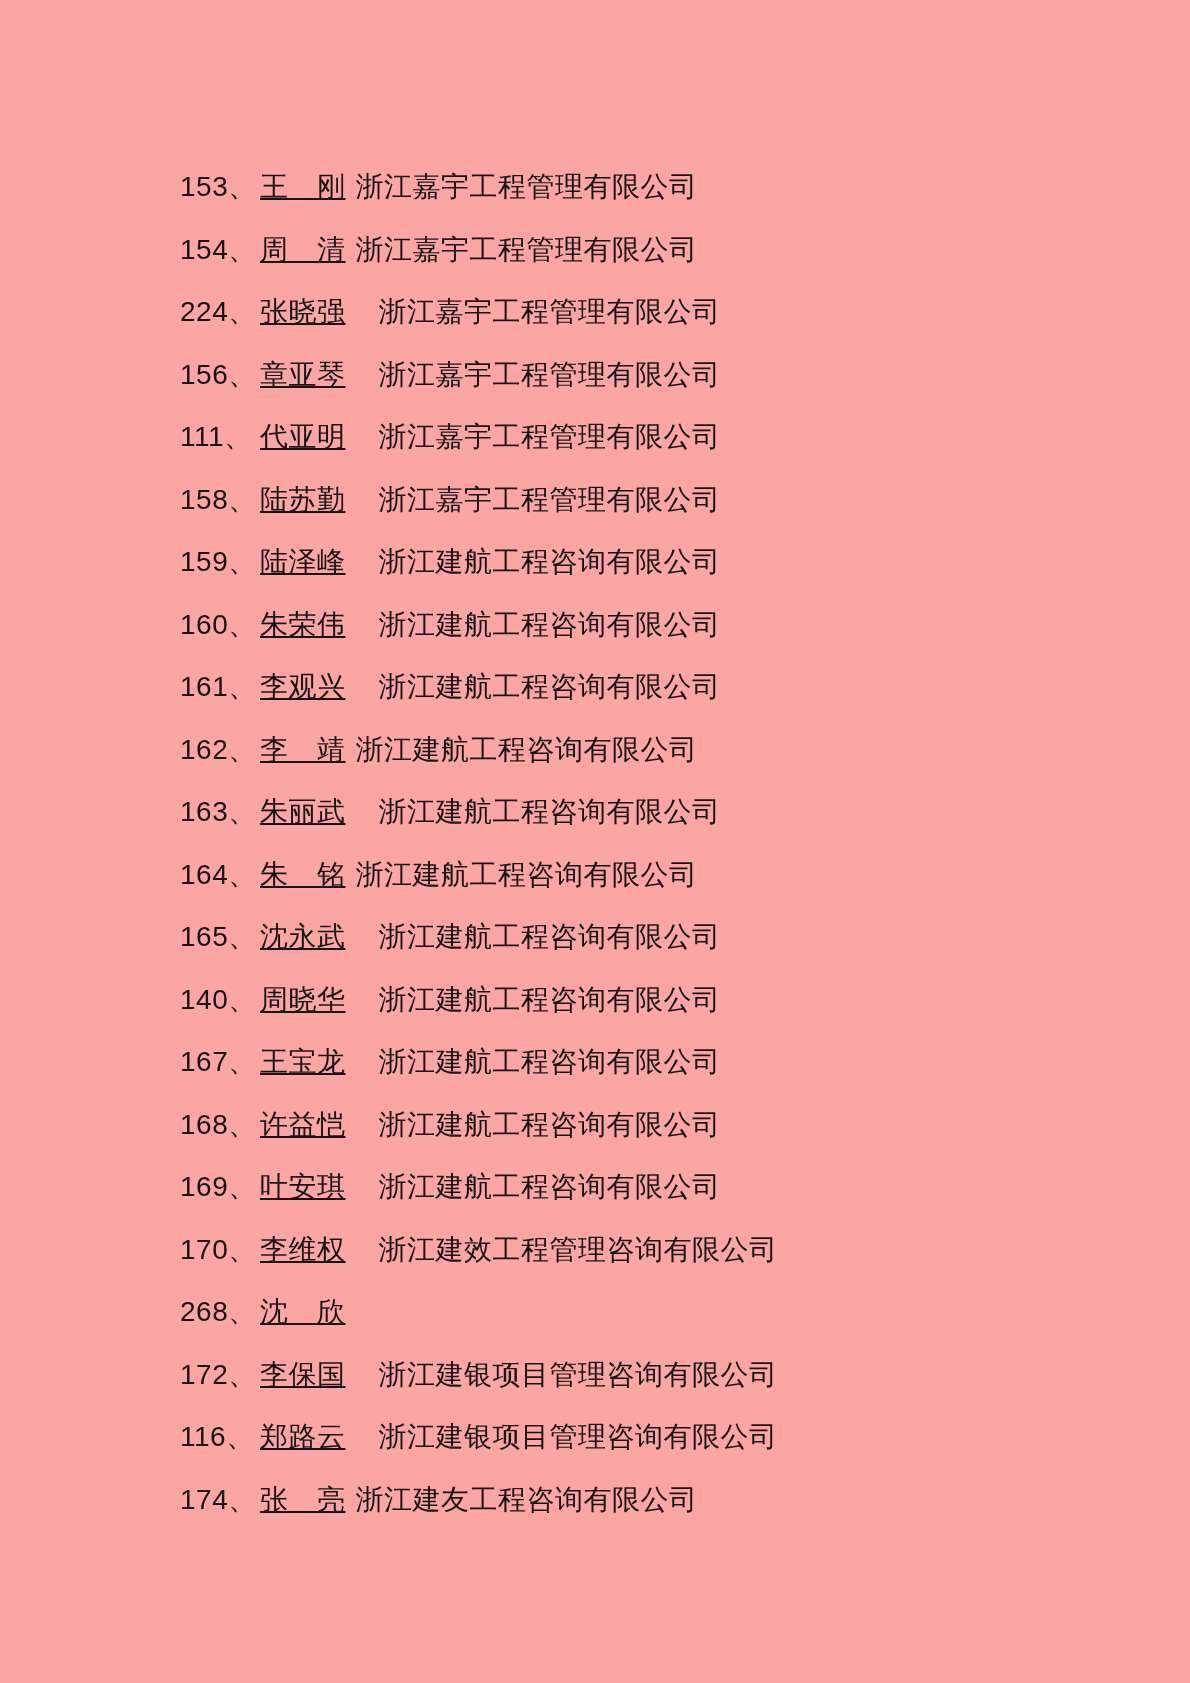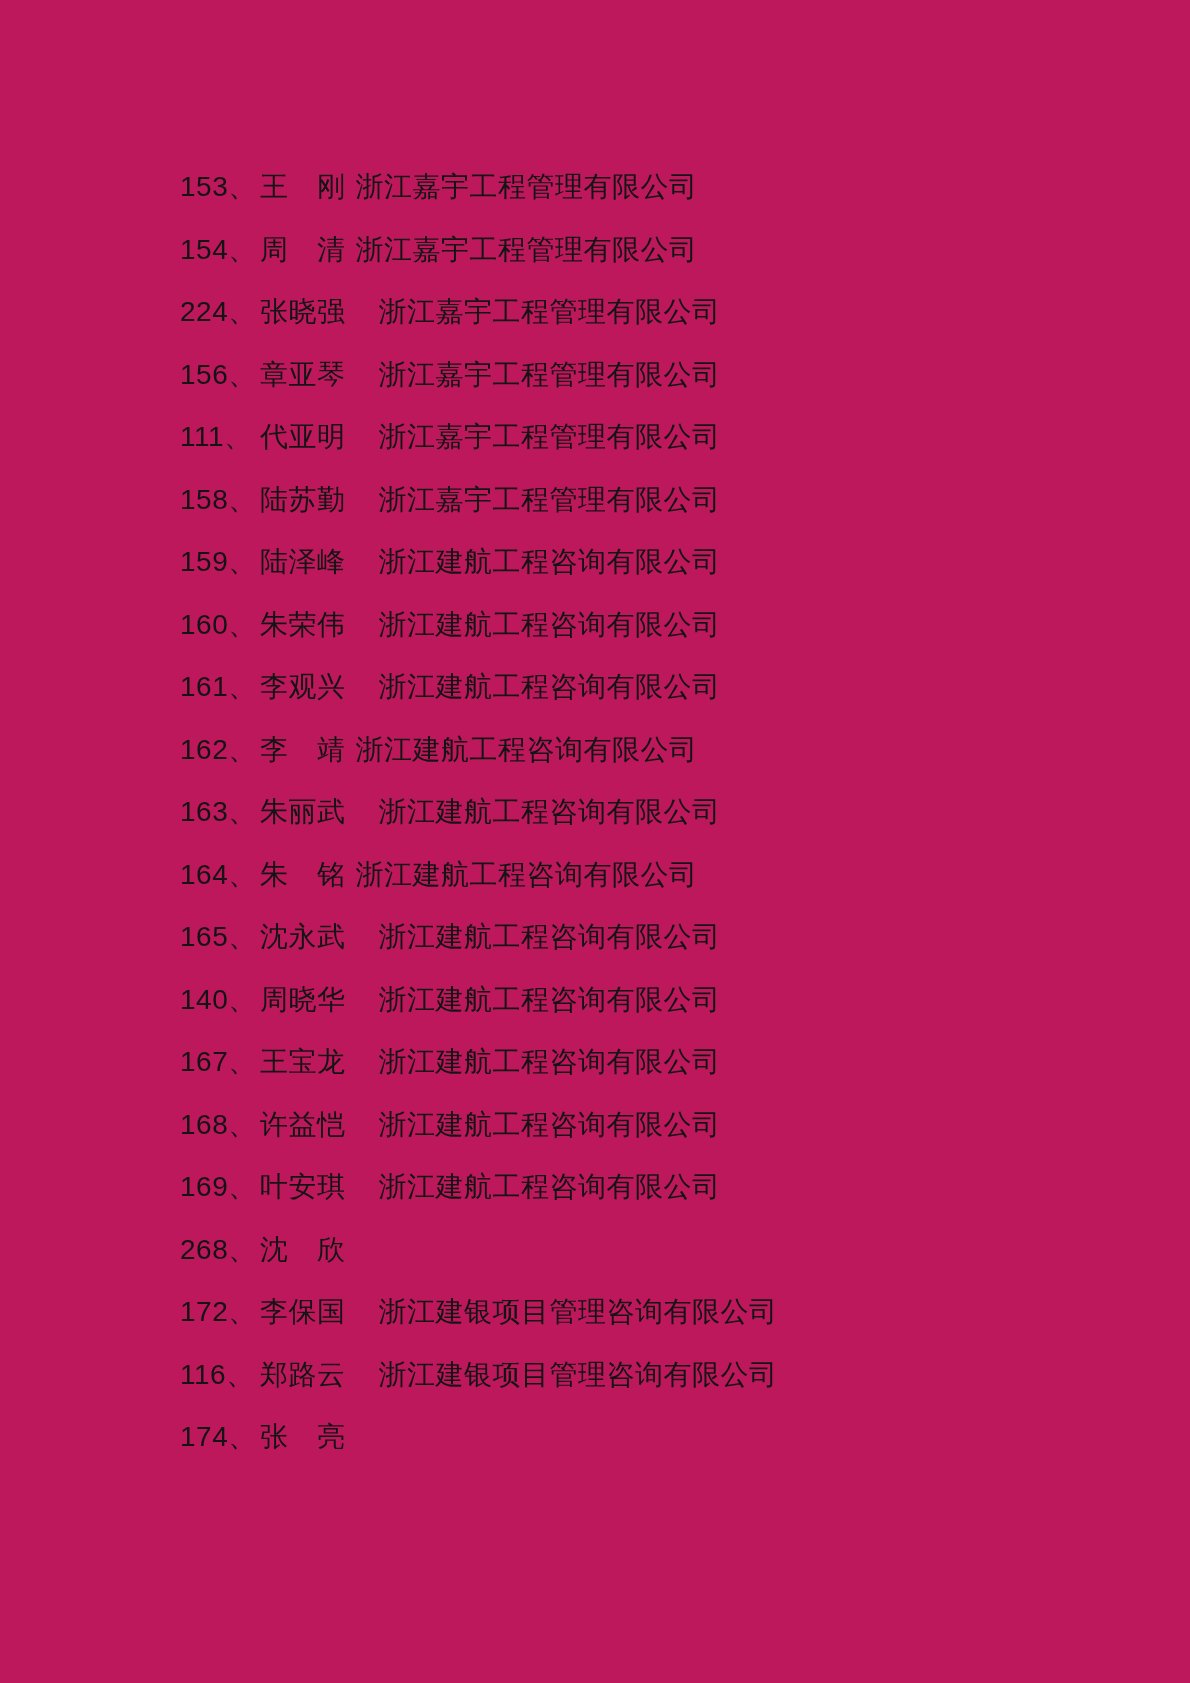--- a/index.html
+++ b/index.html
@@ -9,21 +9,21 @@
   body {
     width: 1190px;
     height: 1683px;
     background: #ffffff;
     font-family: "Liberation Sans", "DejaVu Sans", sans-serif;
   }
   .page {
     position: relative;
     width: 1190px;
     height: 1683px;
-    background: #be185d;
+    background: #fca5a5;
     overflow: hidden;
   }
   .name-list {
     position: absolute;
     left: 180px;
     top: 156px;
   }
   .row {
     height: 62.5px;
     display: flex;
@@ -33,20 +33,21 @@
     white-space: pre;
     letter-spacing: 0.5px;
   }
   .row .no {
     display: inline-block;
     width: 80px;
     flex: 0 0 80px;
   }
   .row .name {
     display: inline-block;
+    text-decoration: underline;
   }
   .row .company.g-narrow {
     margin-left: 10px;
   }
   .row .company.g-wide {
     margin-left: 33px;
   }
 </style>
 </head>
 <body>
@@ -149,20 +150,25 @@
     <span class="name">许益恺</span>
     <span class="company g-wide">浙江建航工程咨询有限公司</span>
   </div>
 
   <div class="row">
     <span class="no">169、</span>
     <span class="name">叶安琪</span>
     <span class="company g-wide">浙江建航工程咨询有限公司</span>
   </div>
 
+  <div class="row">
+    <span class="no">170、</span>
+    <span class="name">李维权</span>
+    <span class="company g-wide">浙江建效工程管理咨询有限公司</span>
+  </div>
 
   <div class="row">
     <span class="no">268、</span>
     <span class="name">沈　欣</span>
   </div>
 
   <div class="row">
     <span class="no">172、</span>
     <span class="name">李保国</span>
     <span class="company g-wide">浙江建银项目管理咨询有限公司</span>
@@ -170,15 +176,16 @@
 
   <div class="row">
     <span class="no">116、</span>
     <span class="name">郑路云</span>
     <span class="company g-wide">浙江建银项目管理咨询有限公司</span>
   </div>
 
   <div class="row">
     <span class="no">174、</span>
     <span class="name">张　亮</span>
+    <span class="company g-narrow">浙江建友工程咨询有限公司</span>
   </div>
 </div>
 </div>
 
 </body></html>

